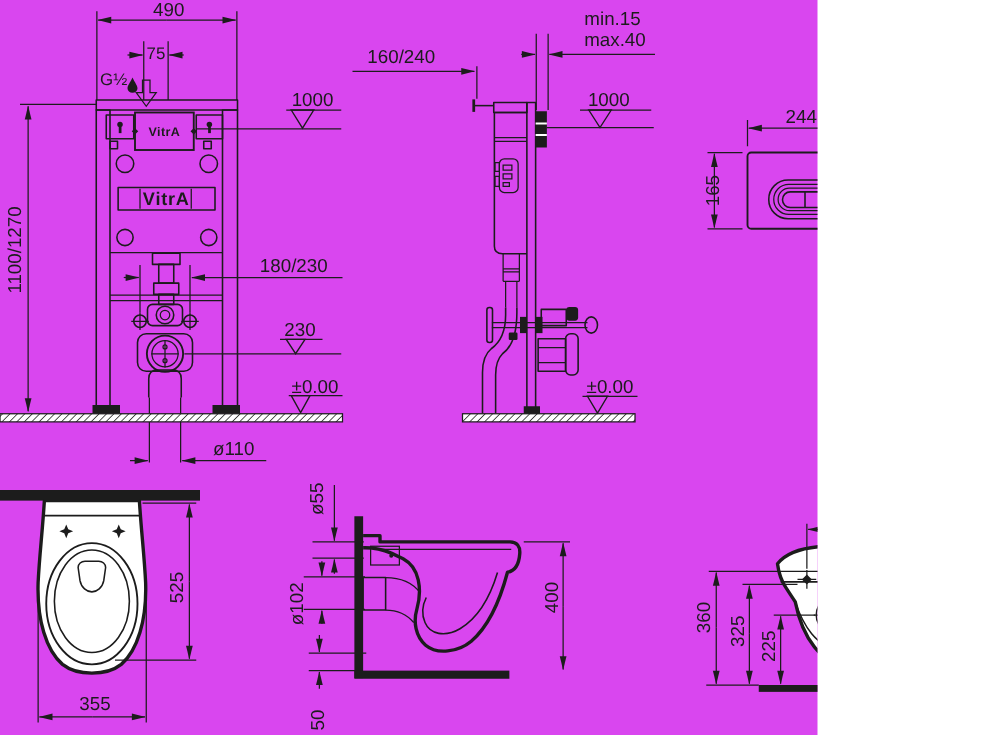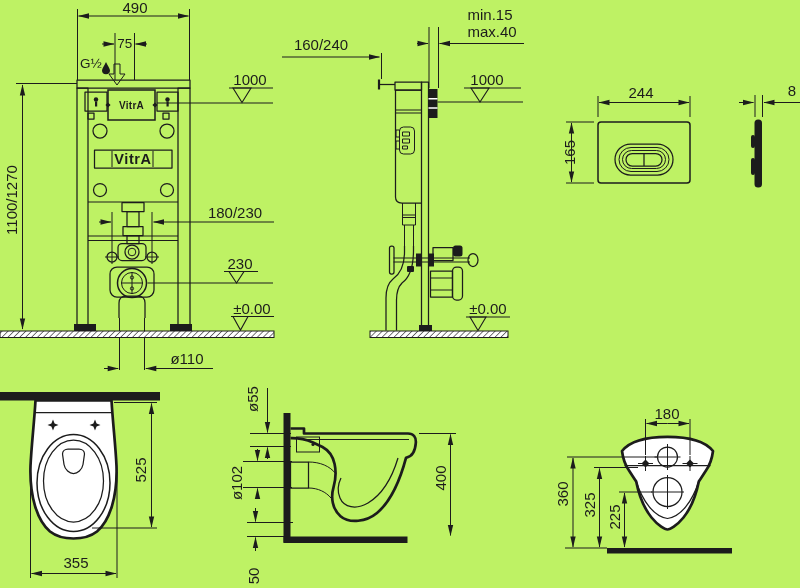--- a/index.html
+++ b/index.html
@@ -1,16 +1,16 @@
 <!DOCTYPE html>
 <html><head>
 <meta charset="utf-8">
 <style>
   html,body{margin:0;padding:0;background:#fff}
-  .sheet{width:800px;height:588px;background:#bef264;position:relative;overflow:hidden}
+  .sheet{width:654px;height:588px;background:#d946ef;position:relative;overflow:hidden}
   svg{display:block}
   svg text{fill:#1c1c1c;stroke:none;font-family:"Liberation Sans","DejaVu Sans",sans-serif;font-size:15px}
   .mid{text-anchor:middle}
   .t13{font-size:13.5px}
   .logo-s{font-size:10px;font-weight:bold;letter-spacing:.3px}
   .logo-b{font-size:14.5px;font-weight:bold;letter-spacing:.6px}
   .ln{stroke:#1c1c1c;fill:none;stroke-width:1.25;stroke-linecap:butt;stroke-linejoin:round}
   .thin{stroke:#1c1c1c;fill:none;stroke-width:1}
   .med{stroke:#1c1c1c;fill:none;stroke-width:1.5}
   .thk{stroke:#1c1c1c;fill:#fff;stroke-width:2.7;stroke-linejoin:round}

